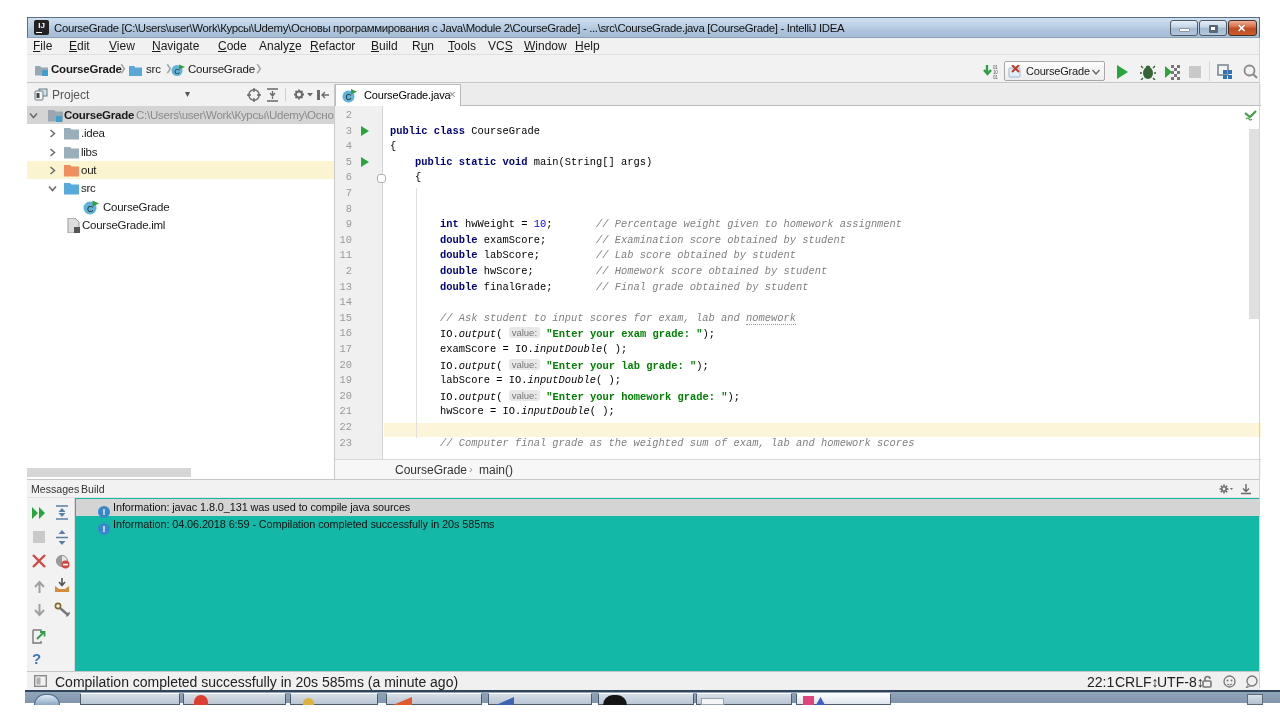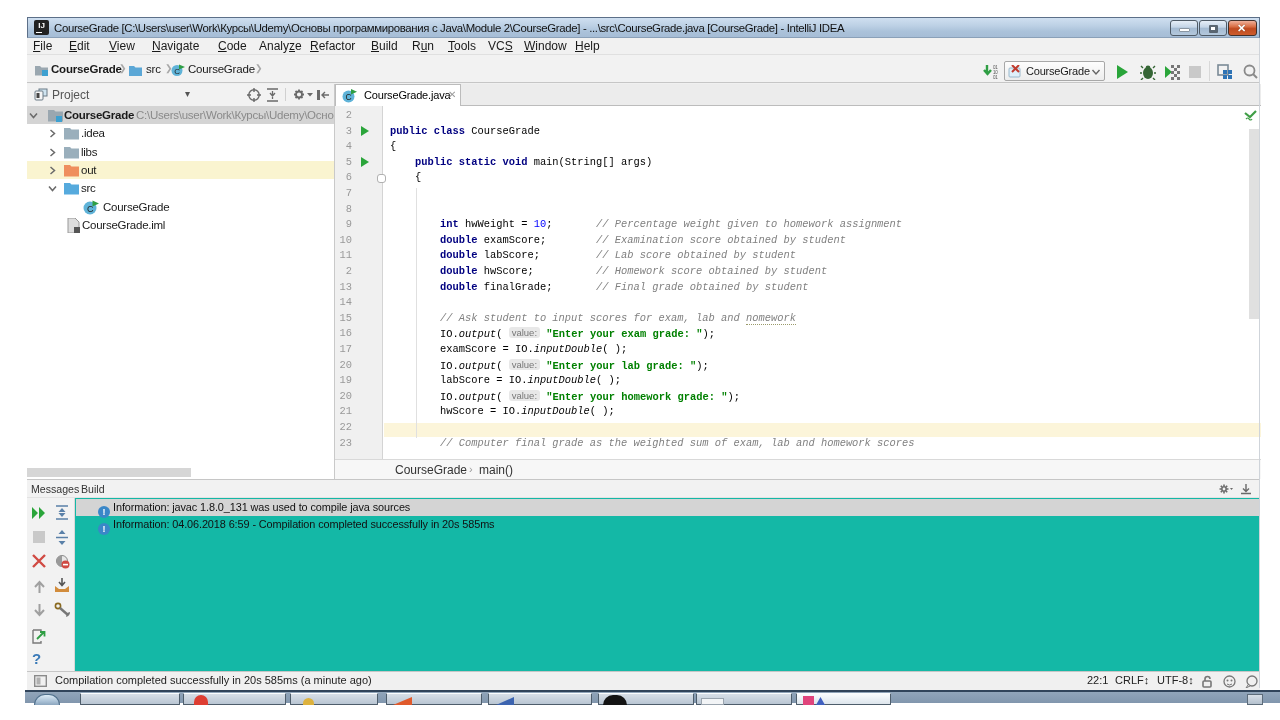--- a/index.html
+++ b/index.html
@@ -64,21 +64,21 @@
 
 #messages { position:absolute; left:0; top:462px; width:100%; height:192px; background:#14b8a6; }
 #mheader { position:absolute; left:0; top:0; width:100%; height:19px; background:#f2f2f2;
   border-top:1px solid #c6c6c6; border-bottom:1px solid #e3e3e3; font-size:12px; color:#333; }
 #mtools { position:absolute; left:0; top:19px; width:48px; height:173px; background:#f2f2f2; border-right:1px solid #d9d9d9; }
 .mrow { position:absolute; left:49px; width:1184px; height:17px; font-size:10.9px; letter-spacing:-0.1px; color:#111; line-height:17px; white-space:nowrap; }
 .info-ico { display:inline-block; width:12px; height:12px; border-radius:50%; background:#3a87c8; color:#fff;
   font-size:9px; font-weight:bold; text-align:center; line-height:12px; vertical-align:-2px; }
 
 #statusbar { position:absolute; left:0; top:654px; width:100%; height:30px; background:#f0f0f0;
-  border-top:1px solid #c6c6c6; font-size:11px; color:#222; }
+  border-top:1px solid #c6c6c6; font-size:14px; color:#222; }
 
 #taskbar { position:absolute; left:25px; top:690px; width:1255px; height:13px;
   background:linear-gradient(#91a5ba,#8196ad); border-top:2px solid #31445a; }
 .tbtn { position:absolute; top:1px; height:12px; border:1px solid #4e5d6b; border-top:1px solid #fbfdfe;
   background:linear-gradient(#d8dfe7,#b9c6d3); border-radius:1px; }
 </style>
 </head>
 <body>
 <div id="win">
 

